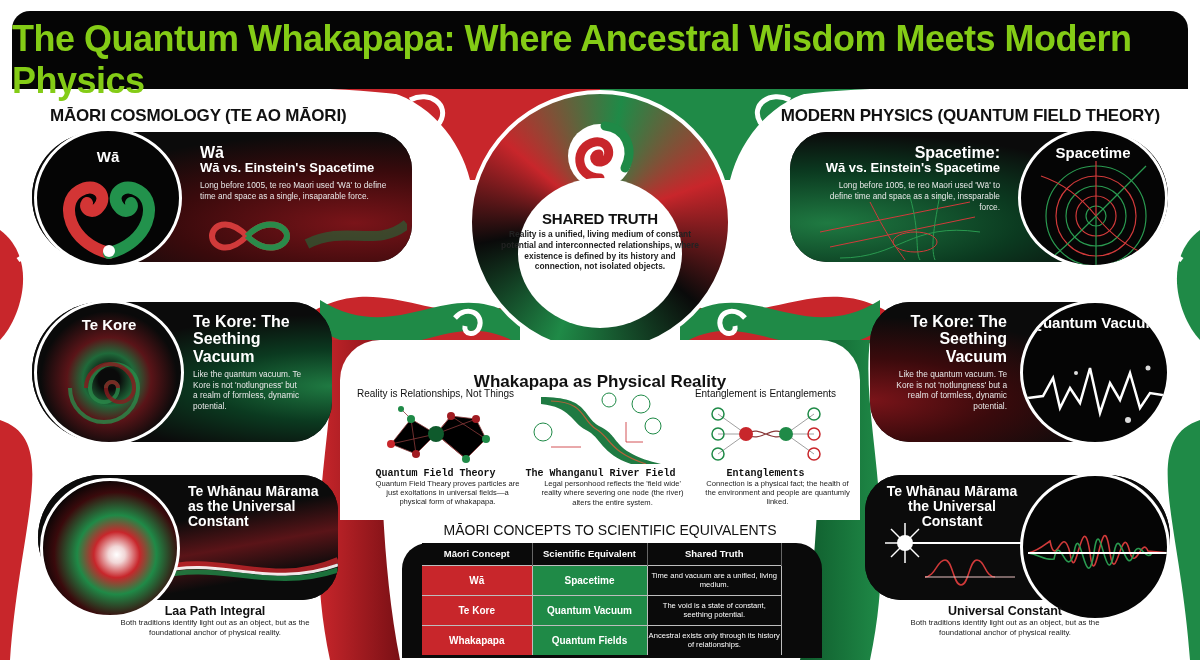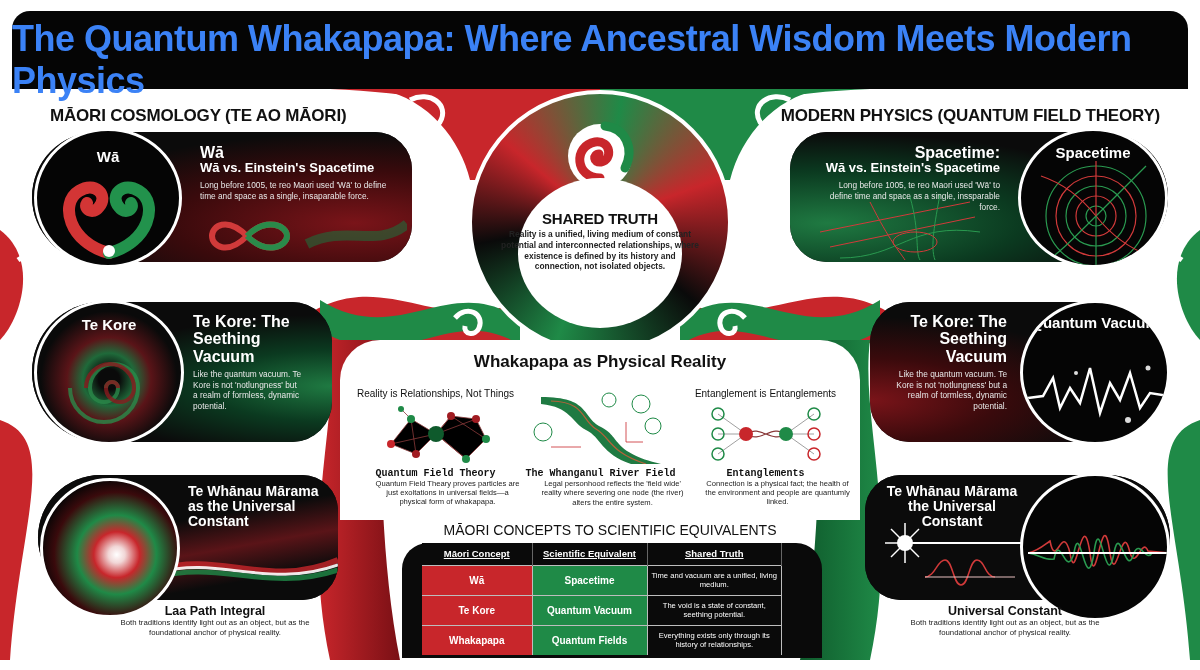--- a/index.html
+++ b/index.html
@@ -1,21 +1,21 @@
 <!DOCTYPE html>
 <html><head>
 <meta charset="utf-8">
 <style>
   * { box-sizing: border-box; margin: 0; padding: 0; }
   html, body { width: 1200px; height: 670px; overflow: hidden; background: #ffffff; }
   body { font-family: "Liberation Sans", "DejaVu Sans", sans-serif; position: relative; color: #111; }
 
   
   .title-bar { position: absolute; left: 12px; top: 11px; width: 1176px; height: 78px; background: #050505; border-radius: 18px 18px 0 0; display: flex; align-items: center; justify-content: center; }
-  .title-bar h1 { color: #3b82f6; font-size: 36px; font-weight: 700; letter-spacing: -0.5px; margin-top: 20px; }
+  .title-bar h1 { color: #84cc16; font-size: 36px; font-weight: 700; letter-spacing: -0.5px; margin-top: 20px; }
 
   
   .bg-svg { position: absolute; left: 0; top: 0; width: 1200px; height: 670px; }
 
   .section-head { position: absolute; font-size: 17px; font-weight: 700; color: #111; letter-spacing: -0.2px; }
 
   
   .panel { position: absolute; background: #0b0b0b; overflow: hidden; }
   .panel-left { border-radius: 70px 40px 40px 70px; }
   .panel-right { border-radius: 40px 70px 70px 40px; }
@@ -30,31 +30,31 @@
 
   
   .center-ring { position: absolute; left: 468px; top: 90px; width: 264px; height: 264px; border-radius: 50%; }
   .center-white { position: absolute; left: 518px; top: 178px; width: 164px; height: 150px; border-radius: 50%; background: #fff; }
   .shared { position: absolute; left: 500px; top: 210px; width: 200px; text-align: center; z-index: 5; }
   .shared h2 { font-size: 15px; font-weight: 700; letter-spacing: -0.2px; }
   .shared p { font-size: 8.4px; line-height: 1.28; font-weight: 700; color: #222; margin-top: 2px; }
 
   
   .wk-panel { position: absolute; left: 340px; top: 340px; width: 520px; height: 180px; background: #fff; border-radius: 40px 40px 0 0; }
-  .wk-title { position: absolute; left: 340px; top: 352px; width: 520px; text-align: center; font-size: 17px; font-weight: 700; }
+  .wk-title { position: absolute; left: 340px; top: 372px; width: 520px; text-align: center; font-size: 17px; font-weight: 700; }
   .wk-col { position: absolute; width: 175px; text-align: center; }
   .wk-col .top { font-size: 10px; font-weight: 400; line-height: 1.15; margin-top: 8px; }
   .wk-col .h { font-size: 10px; font-weight: 700; font-family: Liberation Mono, monospace; }
   .wk-col .b { font-size: 7.6px; line-height: 1.25; color: #222; margin-left: 24px; }
 
   
   .tbl-title { position: absolute; left: 400px; top: 522px; width: 420px; text-align: center; font-size: 14px; font-weight: 400; }
   .tbl-wrap { position: absolute; left: 402px; top: 543px; width: 420px; height: 115px; background: #0a0a0a; border-radius: 26px 26px 0 0; }
   table.concepts { position: absolute; left: 422px; top: 543px; width: 360px; border-collapse: collapse; }
-  table.concepts th { background: #0a0a0a; color: #fff; font-size: 9.5px; font-weight: 700; height: 22px; border-right: 1px solid #666; text-decoration: underline; }
+  table.concepts th { background: #0a0a0a; color: #fff; font-size: 9.5px; font-weight: 700; height: 22px; border-right: 1px solid #666; }
   table.concepts td { height: 30px; text-align: center; font-size: 10px; font-weight: 700; color: #fff; border-top: 1px solid #bdbdbd; border-right: 1px solid #bdbdbd; }
   table.concepts td.c1 { background: #c8262b; width: 110px; }
   table.concepts td.c2 { background: #1f8a47; width: 115px; }
   table.concepts td.c3 { background: #0a0a0a; font-size: 7.6px; font-weight: 400; line-height: 1.2; }
 
   .caption { position: absolute; text-align: center; }
   .caption .h { font-size: 12.5px; font-weight: 700; }
   .caption .b { font-size: 7.8px; line-height: 1.3; color: #222; }
 </style>
 </head>
@@ -336,16 +336,16 @@
       <td class="c3">Time and vacuum are a unified, living medium.</td>
     </tr>
     <tr>
       <td class="c1">Te Kore</td>
       <td class="c2">Quantum Vacuum</td>
       <td class="c3">The void is a state of constant, seething potential.</td>
     </tr>
     <tr>
       <td class="c1">Whakapapa</td>
       <td class="c2">Quantum Fields</td>
-      <td class="c3">Everything exists only through its history of relationships.</td>
+      <td class="c3">Ancestral exists only through its history of relationships.</td>
     </tr>
   </tbody>
 </table>
 
 </body></html>

